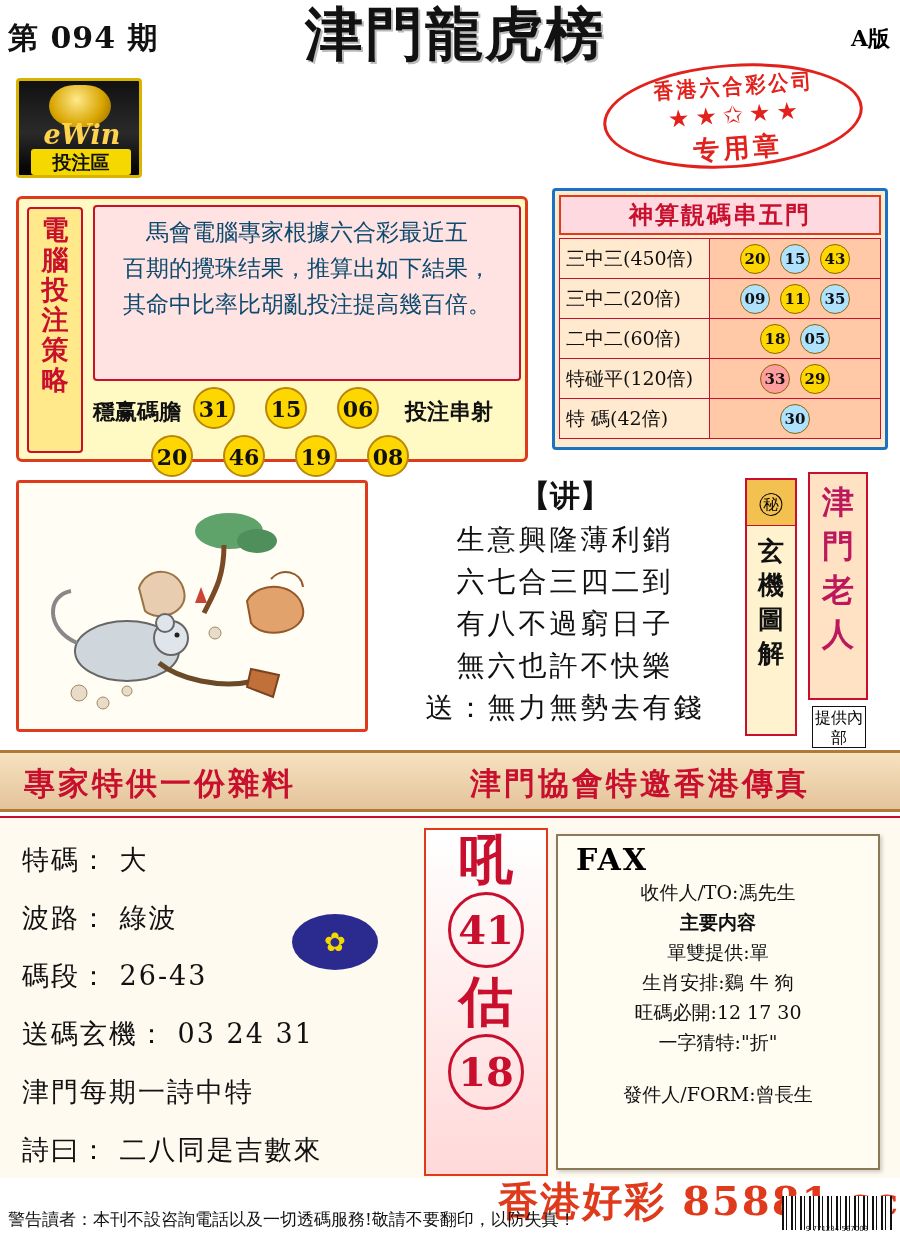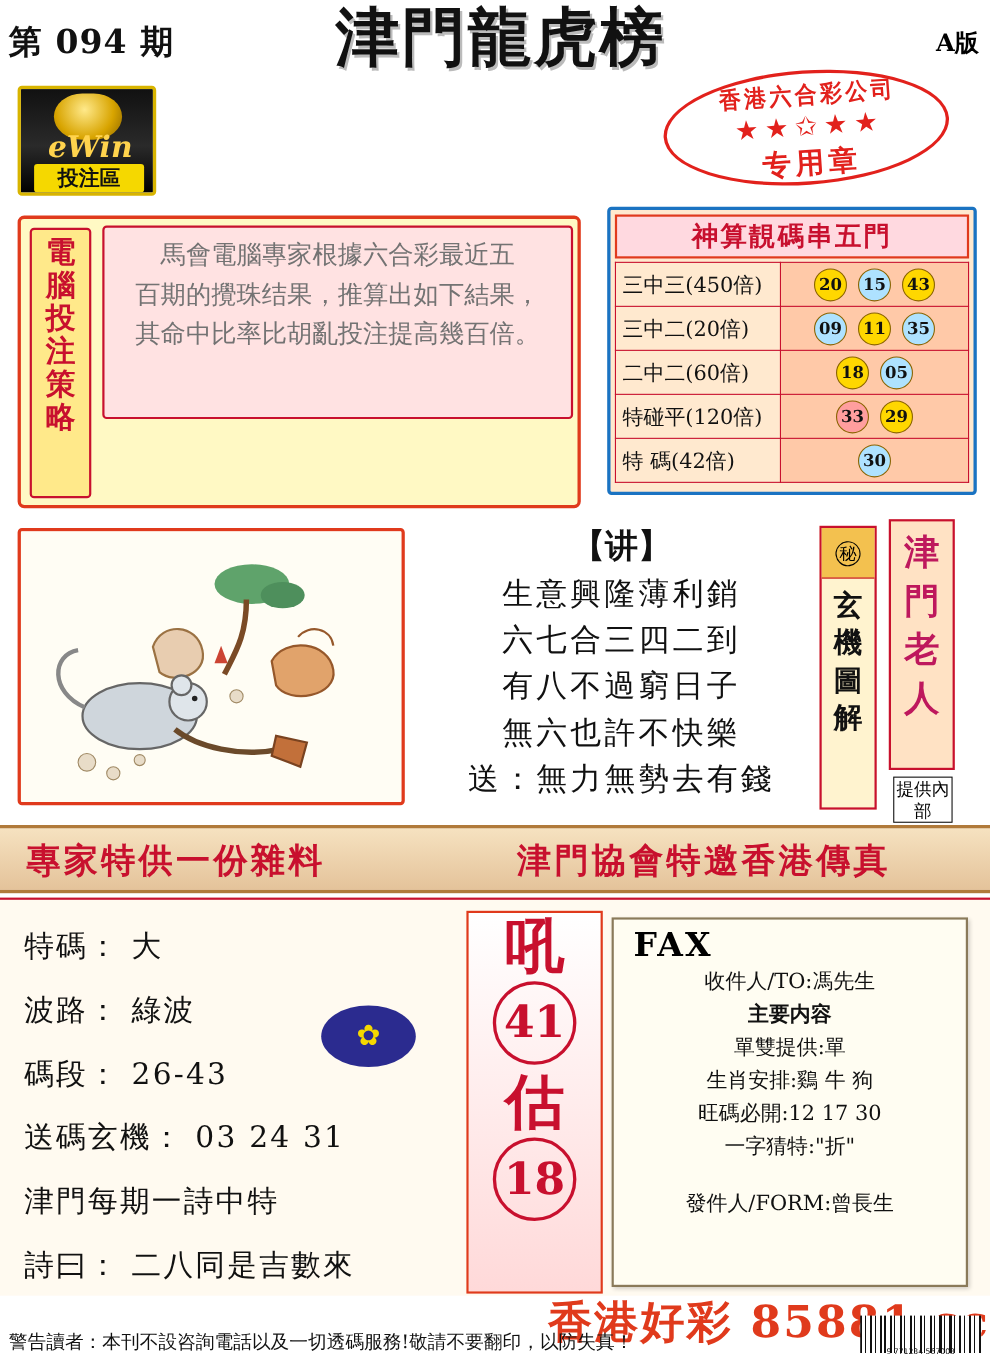--- a/index.html
+++ b/index.html
@@ -53,21 +53,21 @@
   
   .strategy { position:absolute; left:16px; top:196px; width:512px; height:266px;
     background:#fff9c4; border:3px solid #e03a1c; border-radius:6px; }
   .strategy .label { position:absolute; left:8px; top:8px; width:56px; height:246px;
     background:#ffe98a; border:2px solid #c8102e; border-radius:4px;
     color:#c8102e; font-family:"DejaVu Serif", serif; font-weight:bold;
     font-size:27px; line-height:30px; text-align:center; padding-top:6px; }
   .strategy .body { position:absolute; left:74px; top:6px; width:428px; height:176px;
     background:#ffe2e2; border:2px solid #c8102e; border-radius:4px; padding:10px 8px; }
   .strategy .body p { margin:0 0 6px 0; font-family:"DejaVu Serif", serif;
-    font-size:23px; color:#737373; line-height:30px; text-align:center; }
+    font-size:23px; color:#0c4a6e; line-height:30px; text-align:center; }
   .strategy .nums { position:absolute; left:74px; top:188px; width:428px; height:72px; }
   .strategy .nums .t { position:absolute; font-family:"DejaVu Serif", serif;
     font-size:22px; font-weight:bold; color:#111; }
 
   .ball-n { position:absolute; width:42px; height:42px; border-radius:50%;
     background:#ffd700; border:2px solid #b8860b; color:#111; font-weight:bold;
     font-size:22px; text-align:center; line-height:40px; font-family:"DejaVu Serif", serif; }
 
   
   .ctable { position:absolute; left:552px; top:188px; width:336px; height:262px;
@@ -185,20 +185,31 @@
     <div class="bot">专用章</div>
   </div>
 
   <div class="strategy">
     <div class="label">電腦投注策略</div>
     <div class="body">
       <p>馬會電腦專家根據六合彩最近五</p>
       <p>百期的攪珠结果，推算出如下結果，</p>
       <p>其命中比率比胡亂投注提高幾百倍。</p>
     </div>
+    <div class="nums">
+      <span class="t" style="left:0;top:10px;">穩赢碼膽</span>
+      <span class="ball-n" style="left:100px;top:0px;">31</span>
+      <span class="ball-n" style="left:172px;top:0px;">15</span>
+      <span class="ball-n" style="left:244px;top:0px;">06</span>
+      <span class="t" style="left:312px;top:10px;">投注串射</span>
+      <span class="ball-n" style="left:58px;top:48px;">20</span>
+      <span class="ball-n" style="left:130px;top:48px;">46</span>
+      <span class="ball-n" style="left:202px;top:48px;">19</span>
+      <span class="ball-n" style="left:274px;top:48px;">08</span>
+    </div>
   </div>
 
   <div class="ctable">
     <div class="ttl">神算靚碼串五門</div>
     <table>
       <tbody>
           <tr>
         <td class="k">三中三(450倍)</td>
         <td class="v">
           <span class="mini y">20</span>

